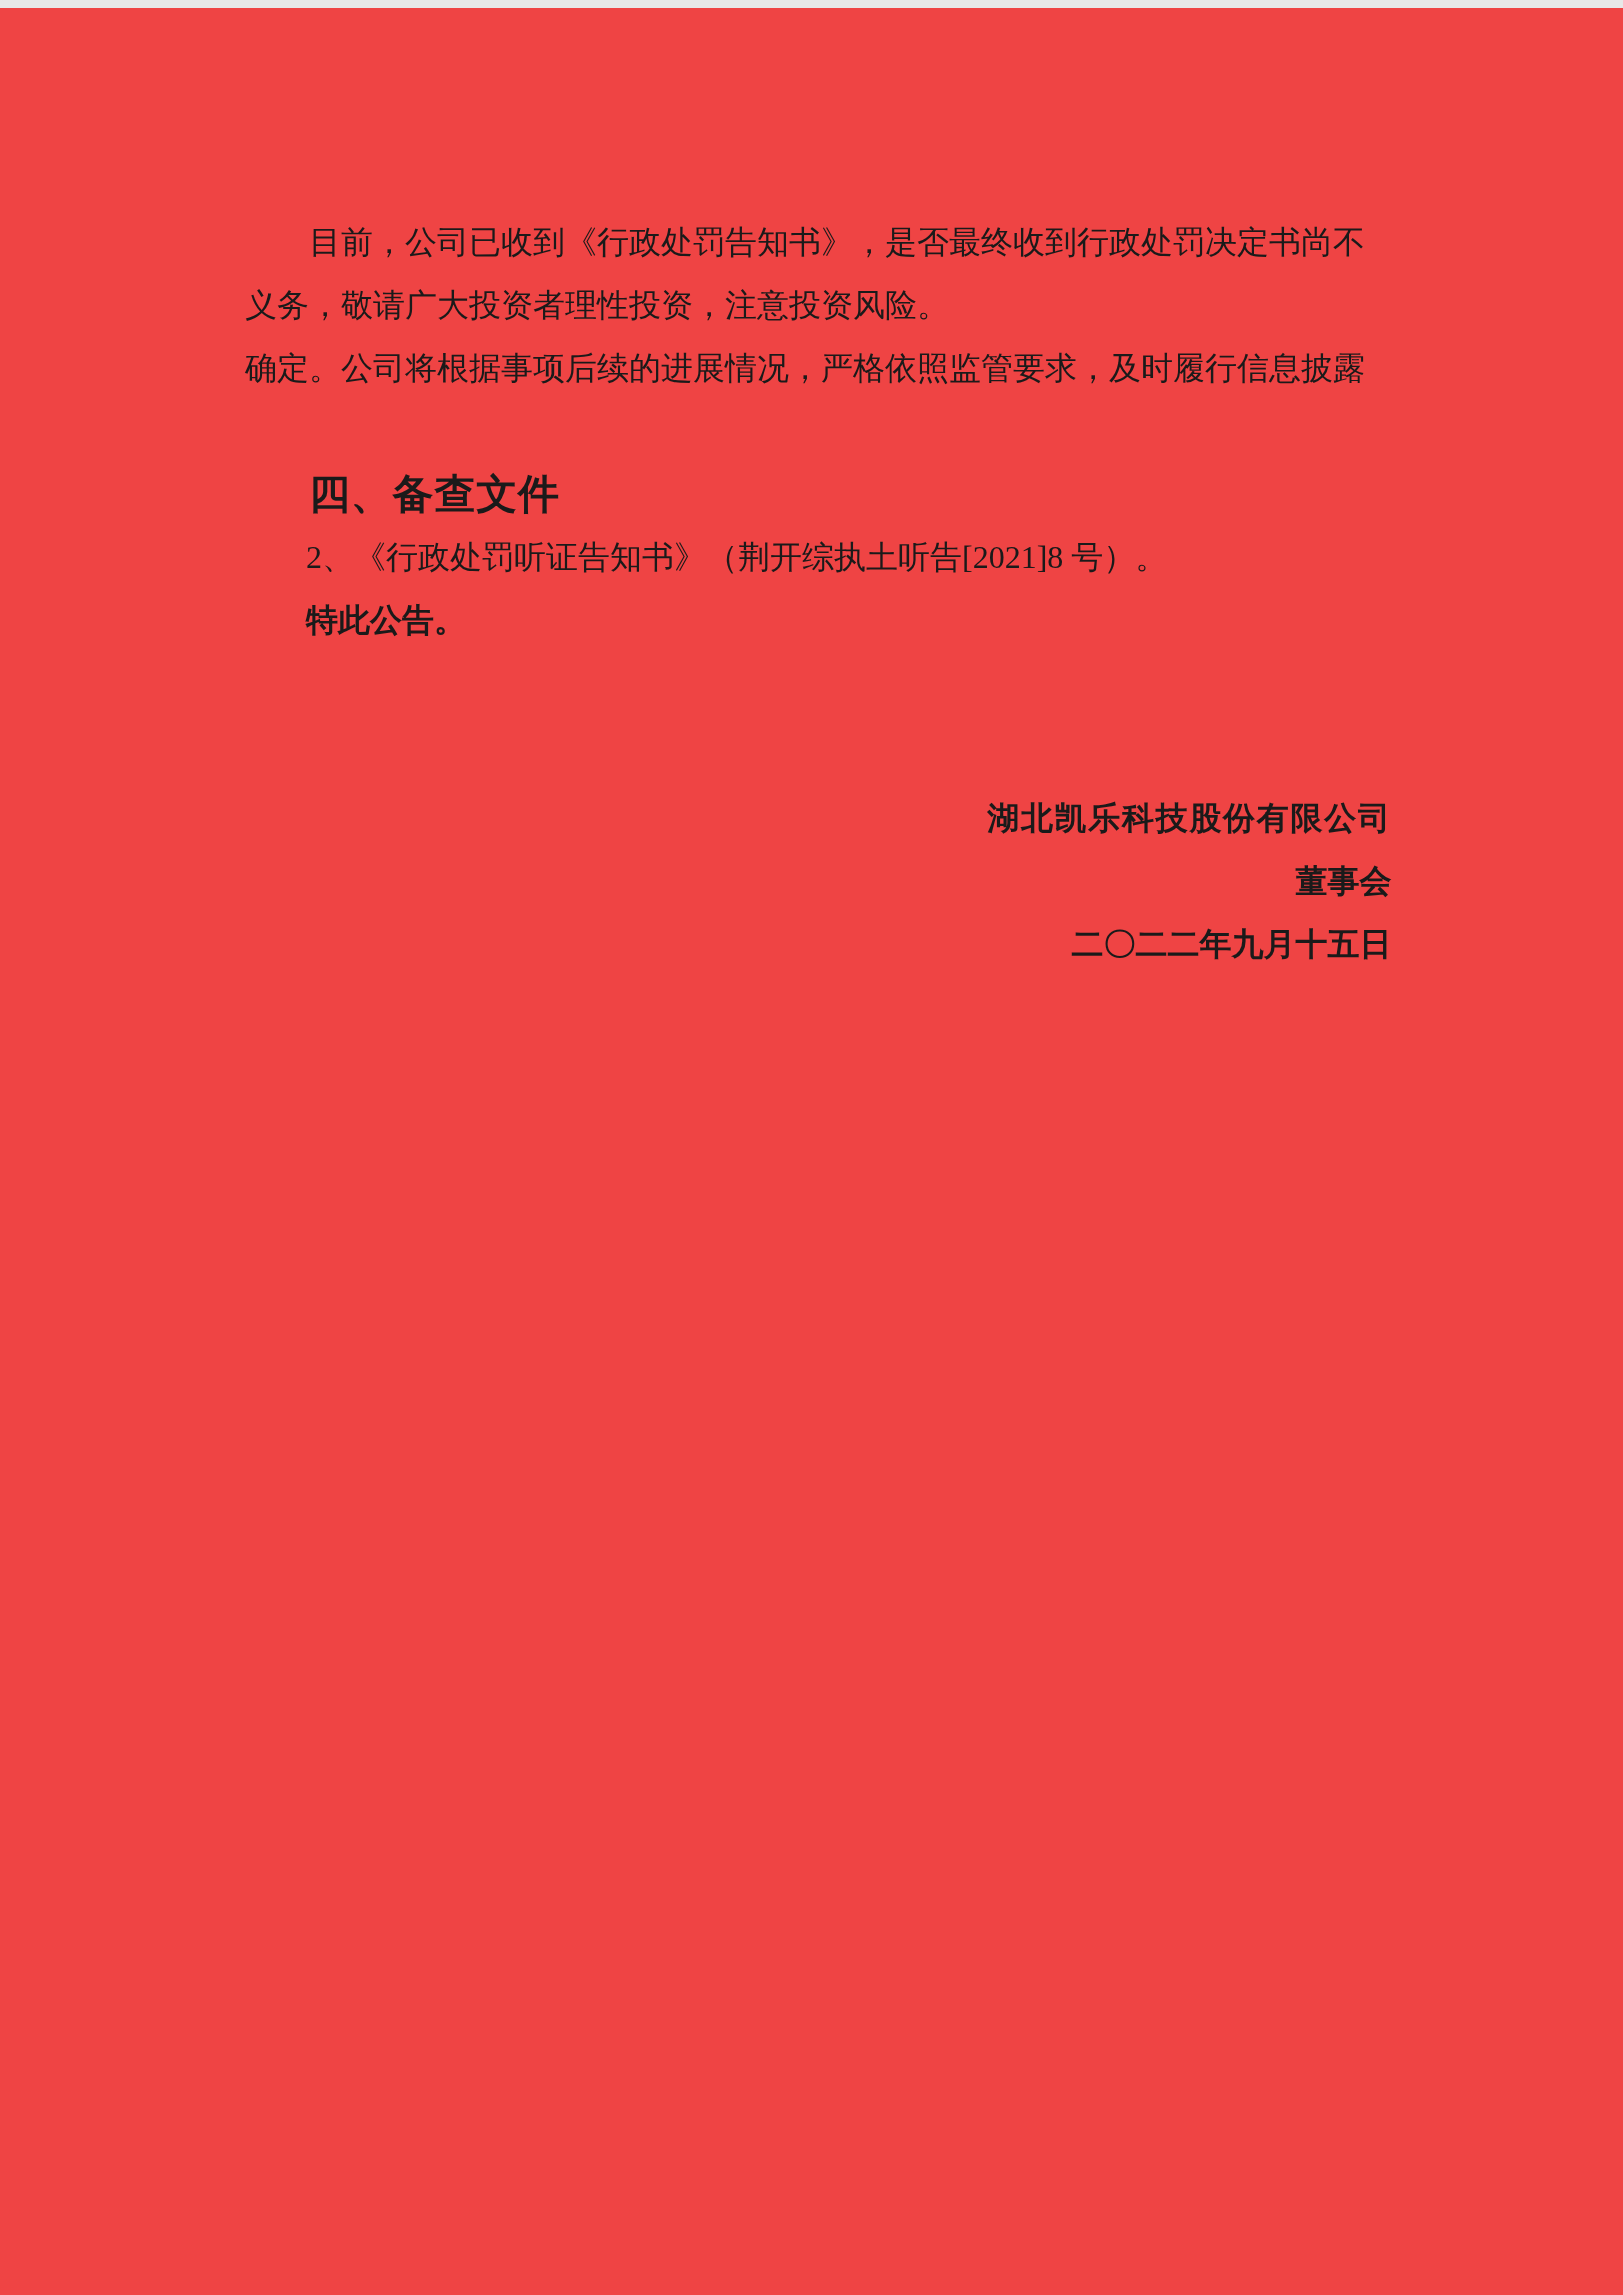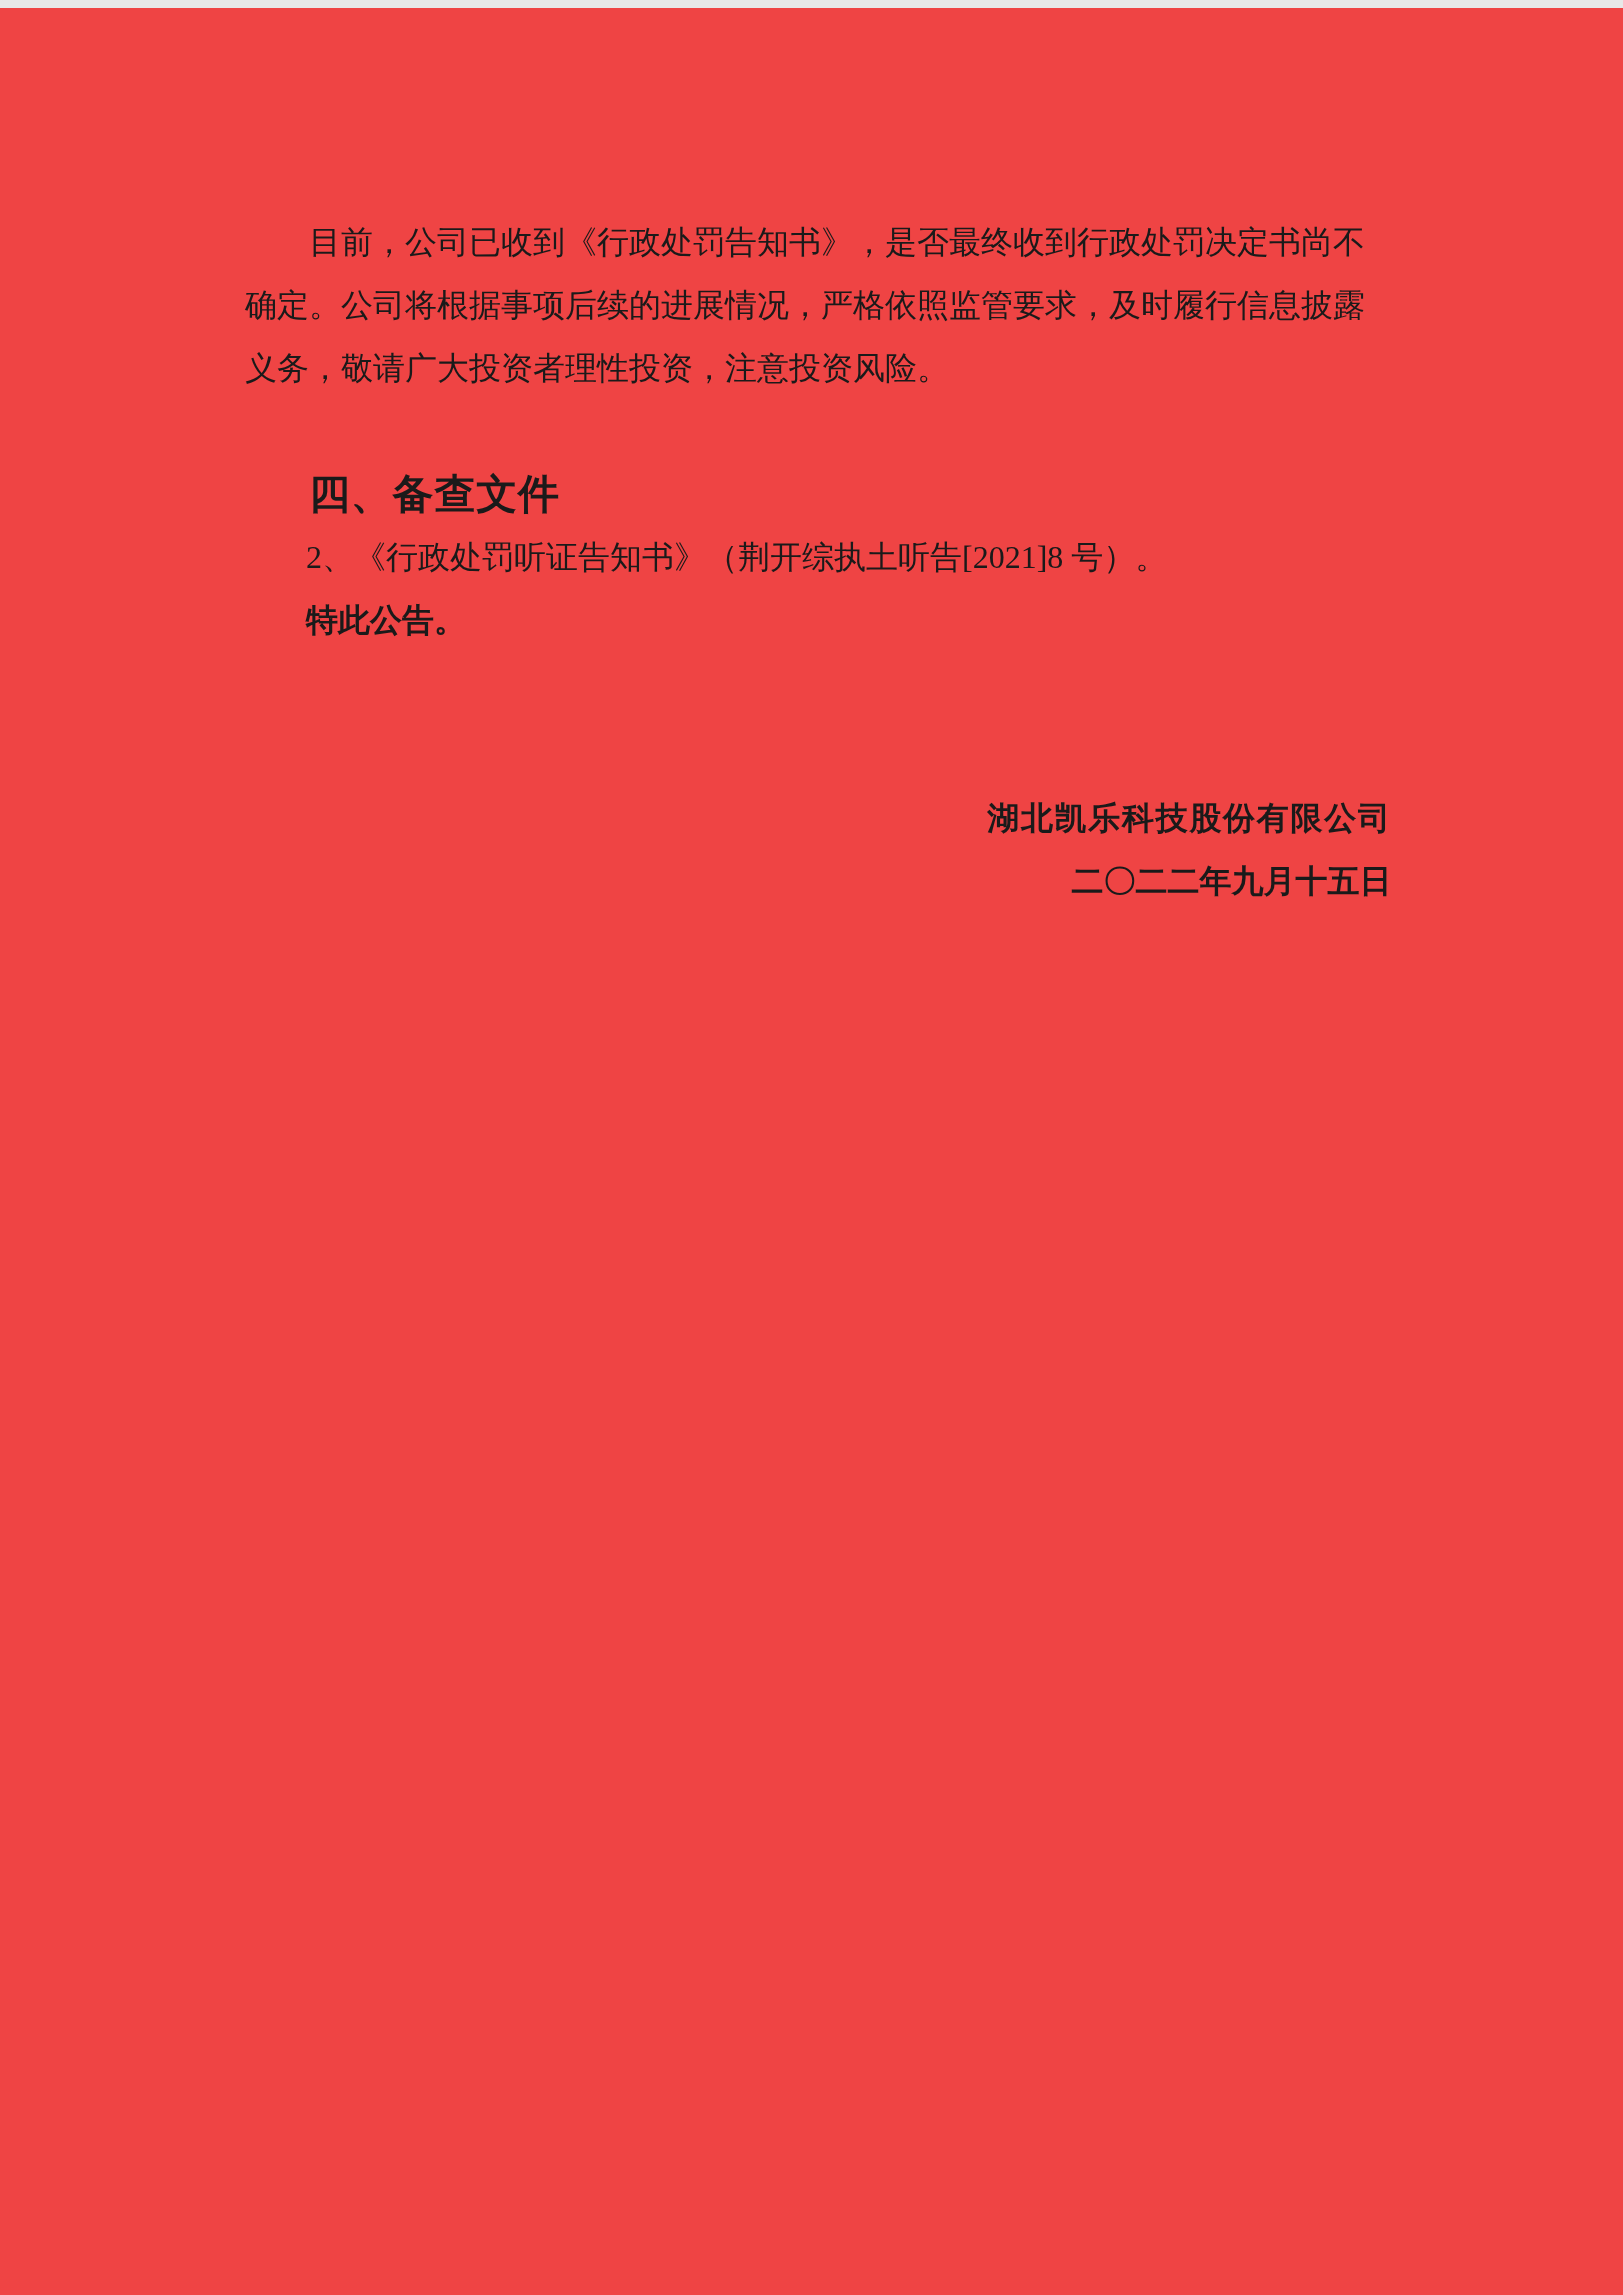--- a/index.html
+++ b/index.html
@@ -64,31 +64,32 @@
   }
 </style>
 </head>
 <body>
 
 <div class="page">
   <div class="content">
 
     <div class="paragraph">
       <div class="para-line indent">目前，公司已收到《行政处罚告知书》，是否最终收到行政处罚决定书尚不</div>
+      <div class="para-line">义务，敬请广大投资者理性投资，注意投资风险。</div>
       <div class="para-line">确定。公司将根据事项后续的进展情况，严格依照监管要求，及时履行信息披露</div>
-      <div class="para-line">义务，敬请广大投资者理性投资，注意投资风险。</div>
     </div>
 
     <h2 class="section-heading">四、备查文件</h2>
 
 
     <p class="list-item">2、《行政处罚听证告知书》（荆开综执土听告[2021]8 号）。</p>
 
     <p class="closing">特此公告。</p>
 
     <div class="signature-block">
       <p class="signature-company">湖北凯乐科技股份有限公司</p>
+      <p class="signature-signer">董事会</p>
       <p class="signature-date">二〇二二年九月十五日</p>
     </div>
 
   </div>
 </div>
 
 
 </body></html>

